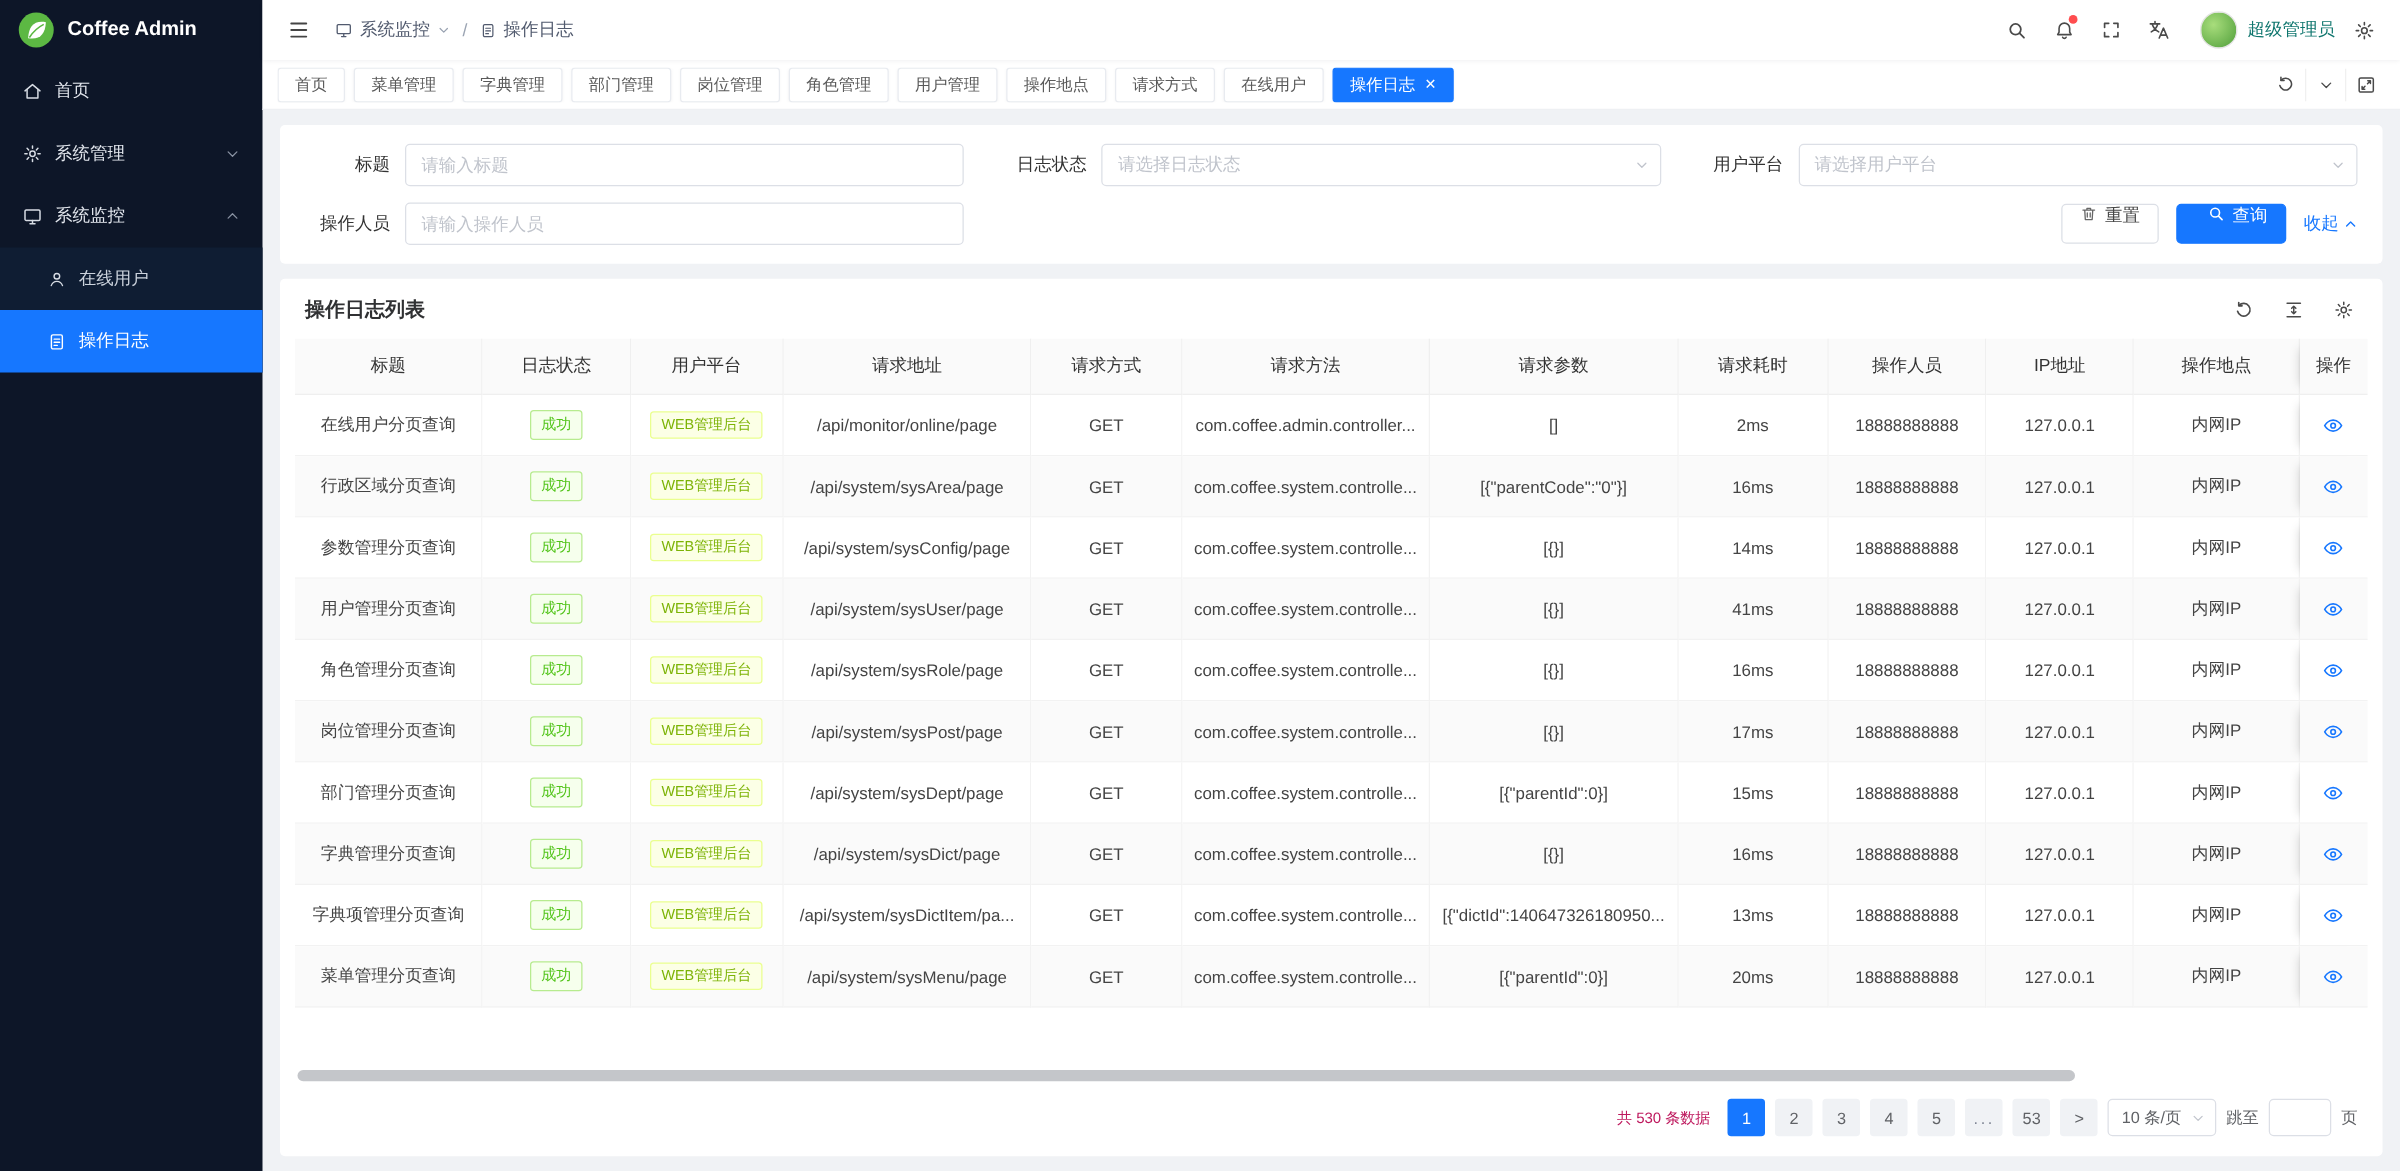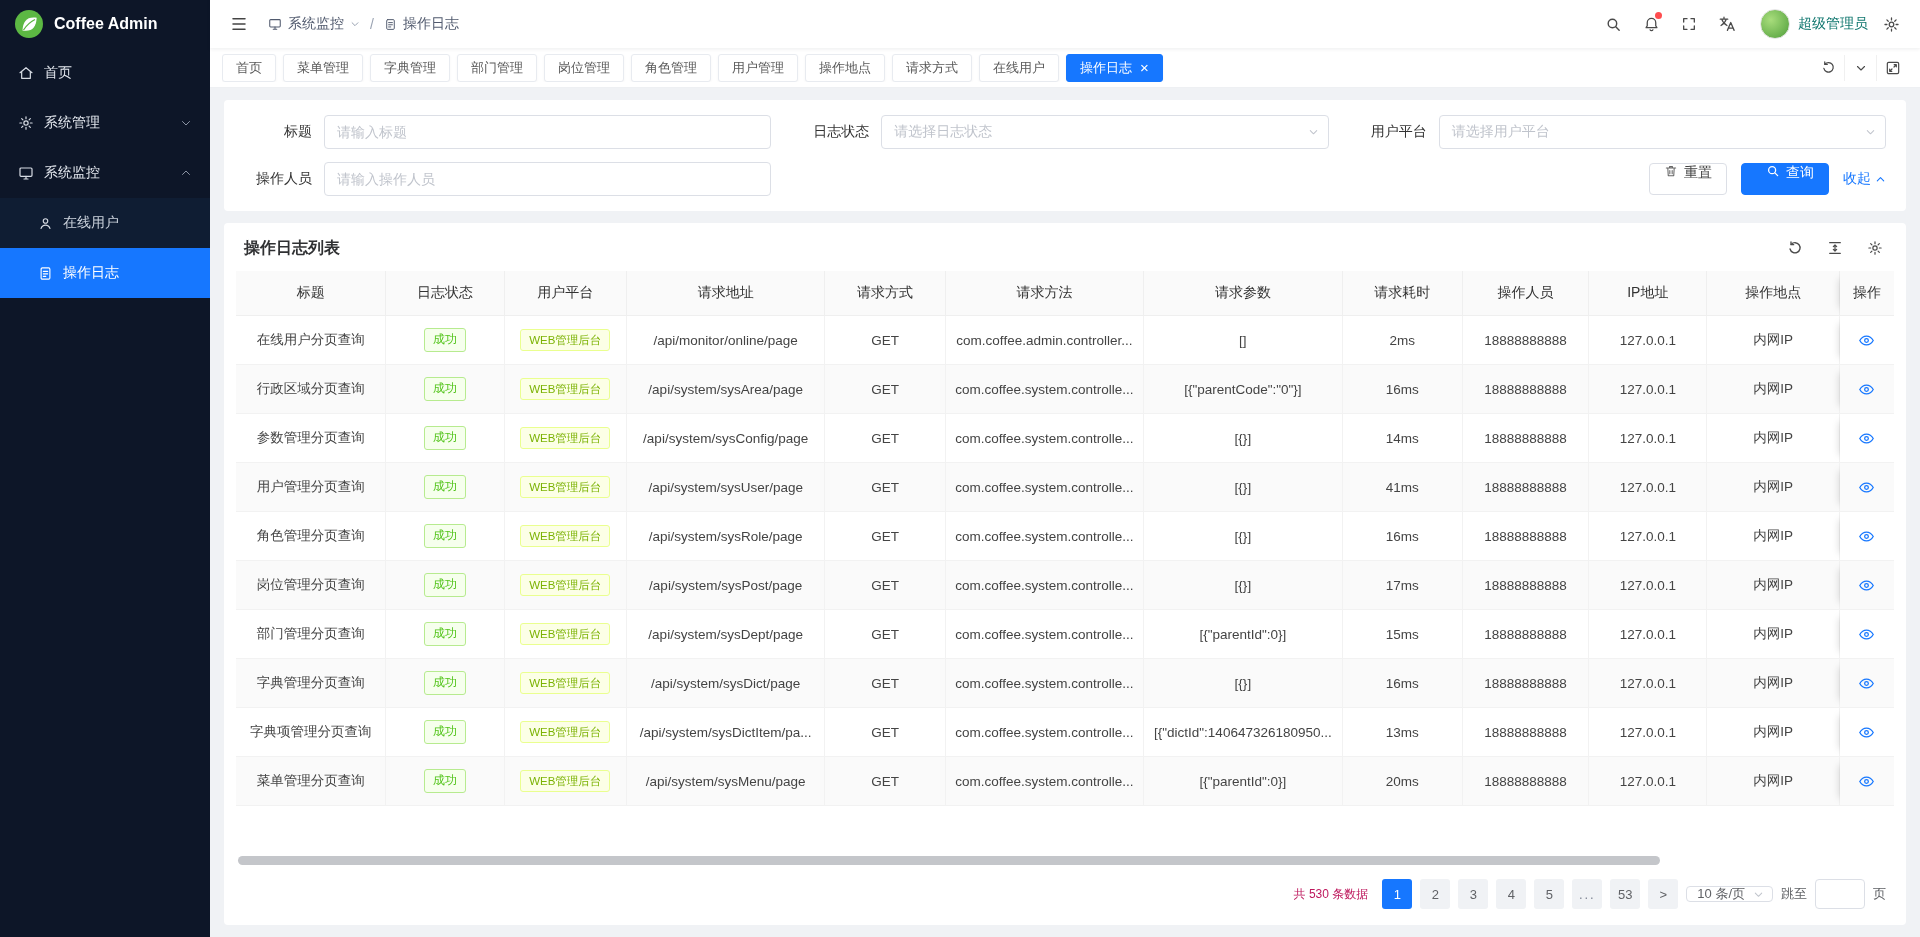--- a/index.html
+++ b/index.html
@@ -84,21 +84,21 @@
   .hscroll { height:9px; margin:0 14px 8px; flex-shrink:0; }
   .hscroll-thumb { width:86%; height:9px; background:#c4c6ca; border-radius:5px; cursor:pointer; }
 
   
   .pagination { display:flex; align-items:center; justify-content:flex-end; gap:8px; padding:6px 20px 16px; font-size:13px; color:#606266; flex-shrink:0; }
   .total { margin-right:6px; color:#be185d; font-size:12px; }
   .pages { display:flex; gap:8px; }
   .pg { min-width:30px; height:30px; border:none; border-radius:3px; background:#f0f2f5; color:#606266; font-size:13px; cursor:pointer; display:flex; align-items:center; justify-content:center; padding:0 6px; font-family:inherit; }
   .pg.active { background:#1677ff; color:#fff; }
   .pg.dots { letter-spacing:2px; color:#808695; }
-  .size-select { height:16px; border:1px solid #dcdfe6; border-radius:4px; background:#fff; display:flex; align-items:center; gap:8px; padding:0 8px 0 10px; color:#606266; cursor:pointer; white-space:nowrap; }
+  .size-select { height:30px; border:1px solid #dcdfe6; border-radius:4px; background:#fff; display:flex; align-items:center; gap:8px; padding:0 8px 0 10px; color:#606266; cursor:pointer; white-space:nowrap; }
   .size-select .caret { display:flex; color:#c0c4cc; }
   .jump-input { width:50px; height:30px; border:1px solid #dcdfe6; border-radius:4px; text-align:center; outline:none; font-size:13px; color:#333; font-family:inherit; }
 </style>
 </head>
 <body>
 
 <div class="app">
 
   <aside class="sidebar">
     <div class="logo">

